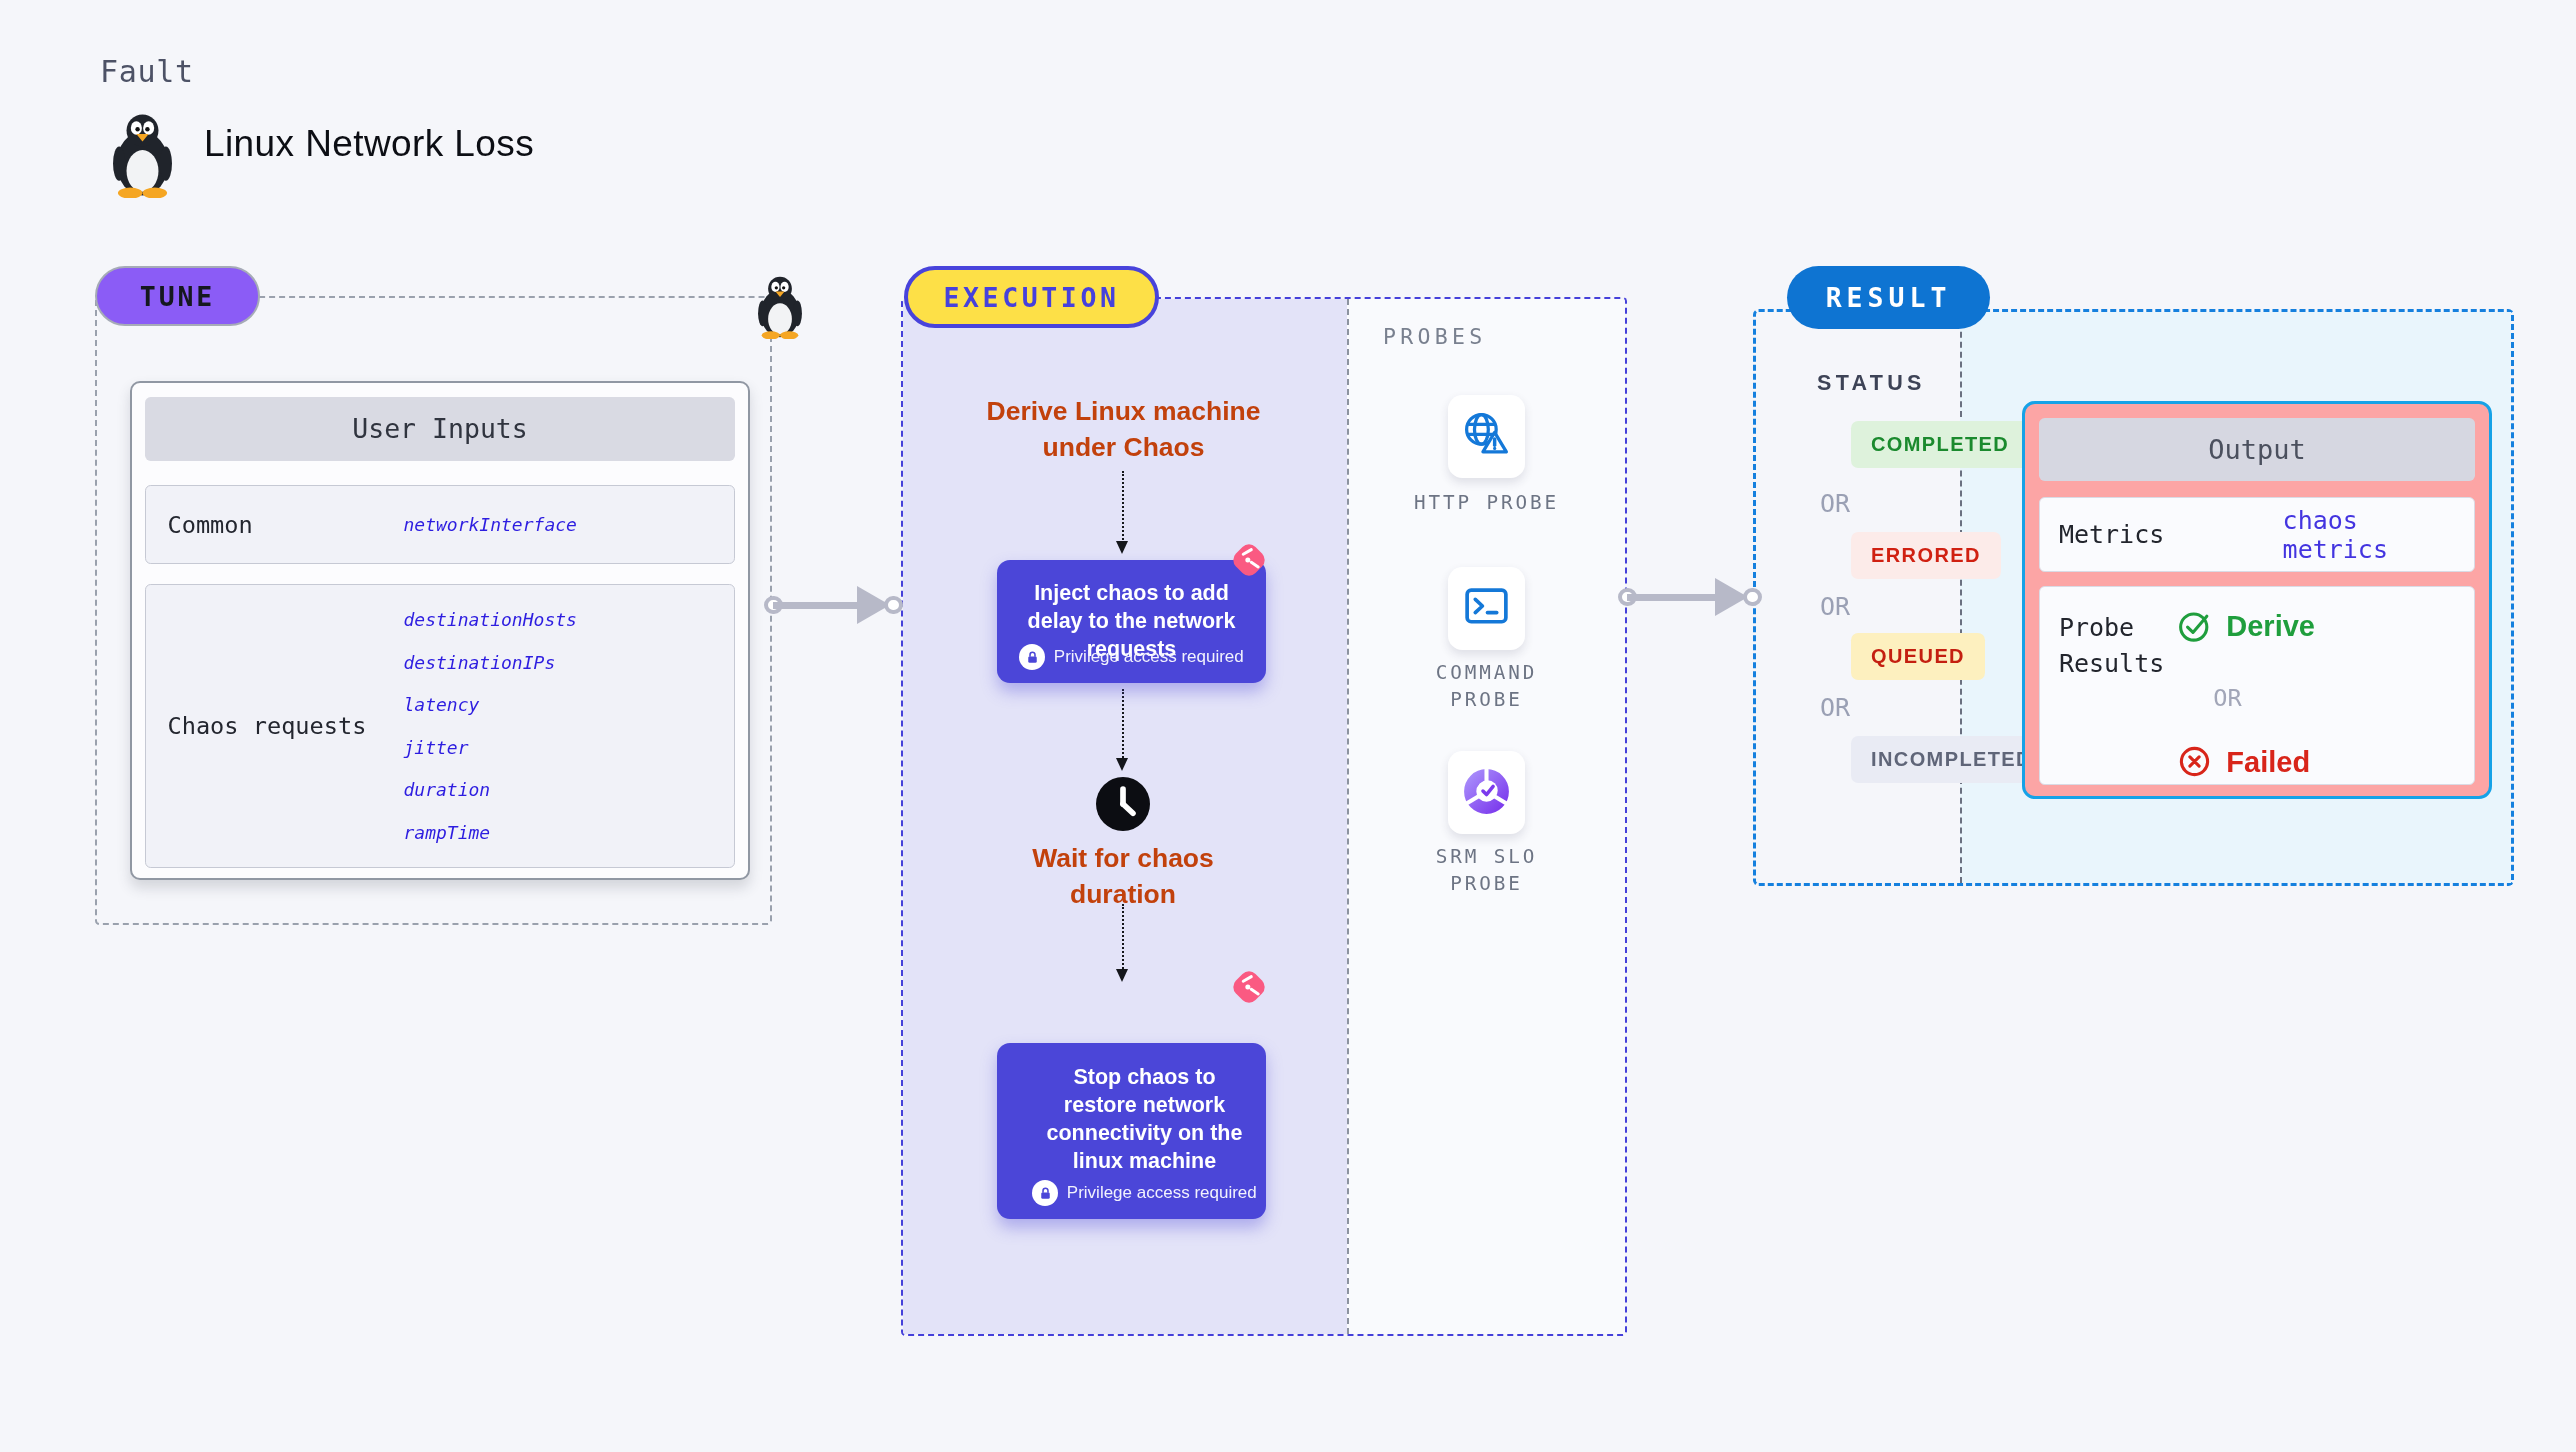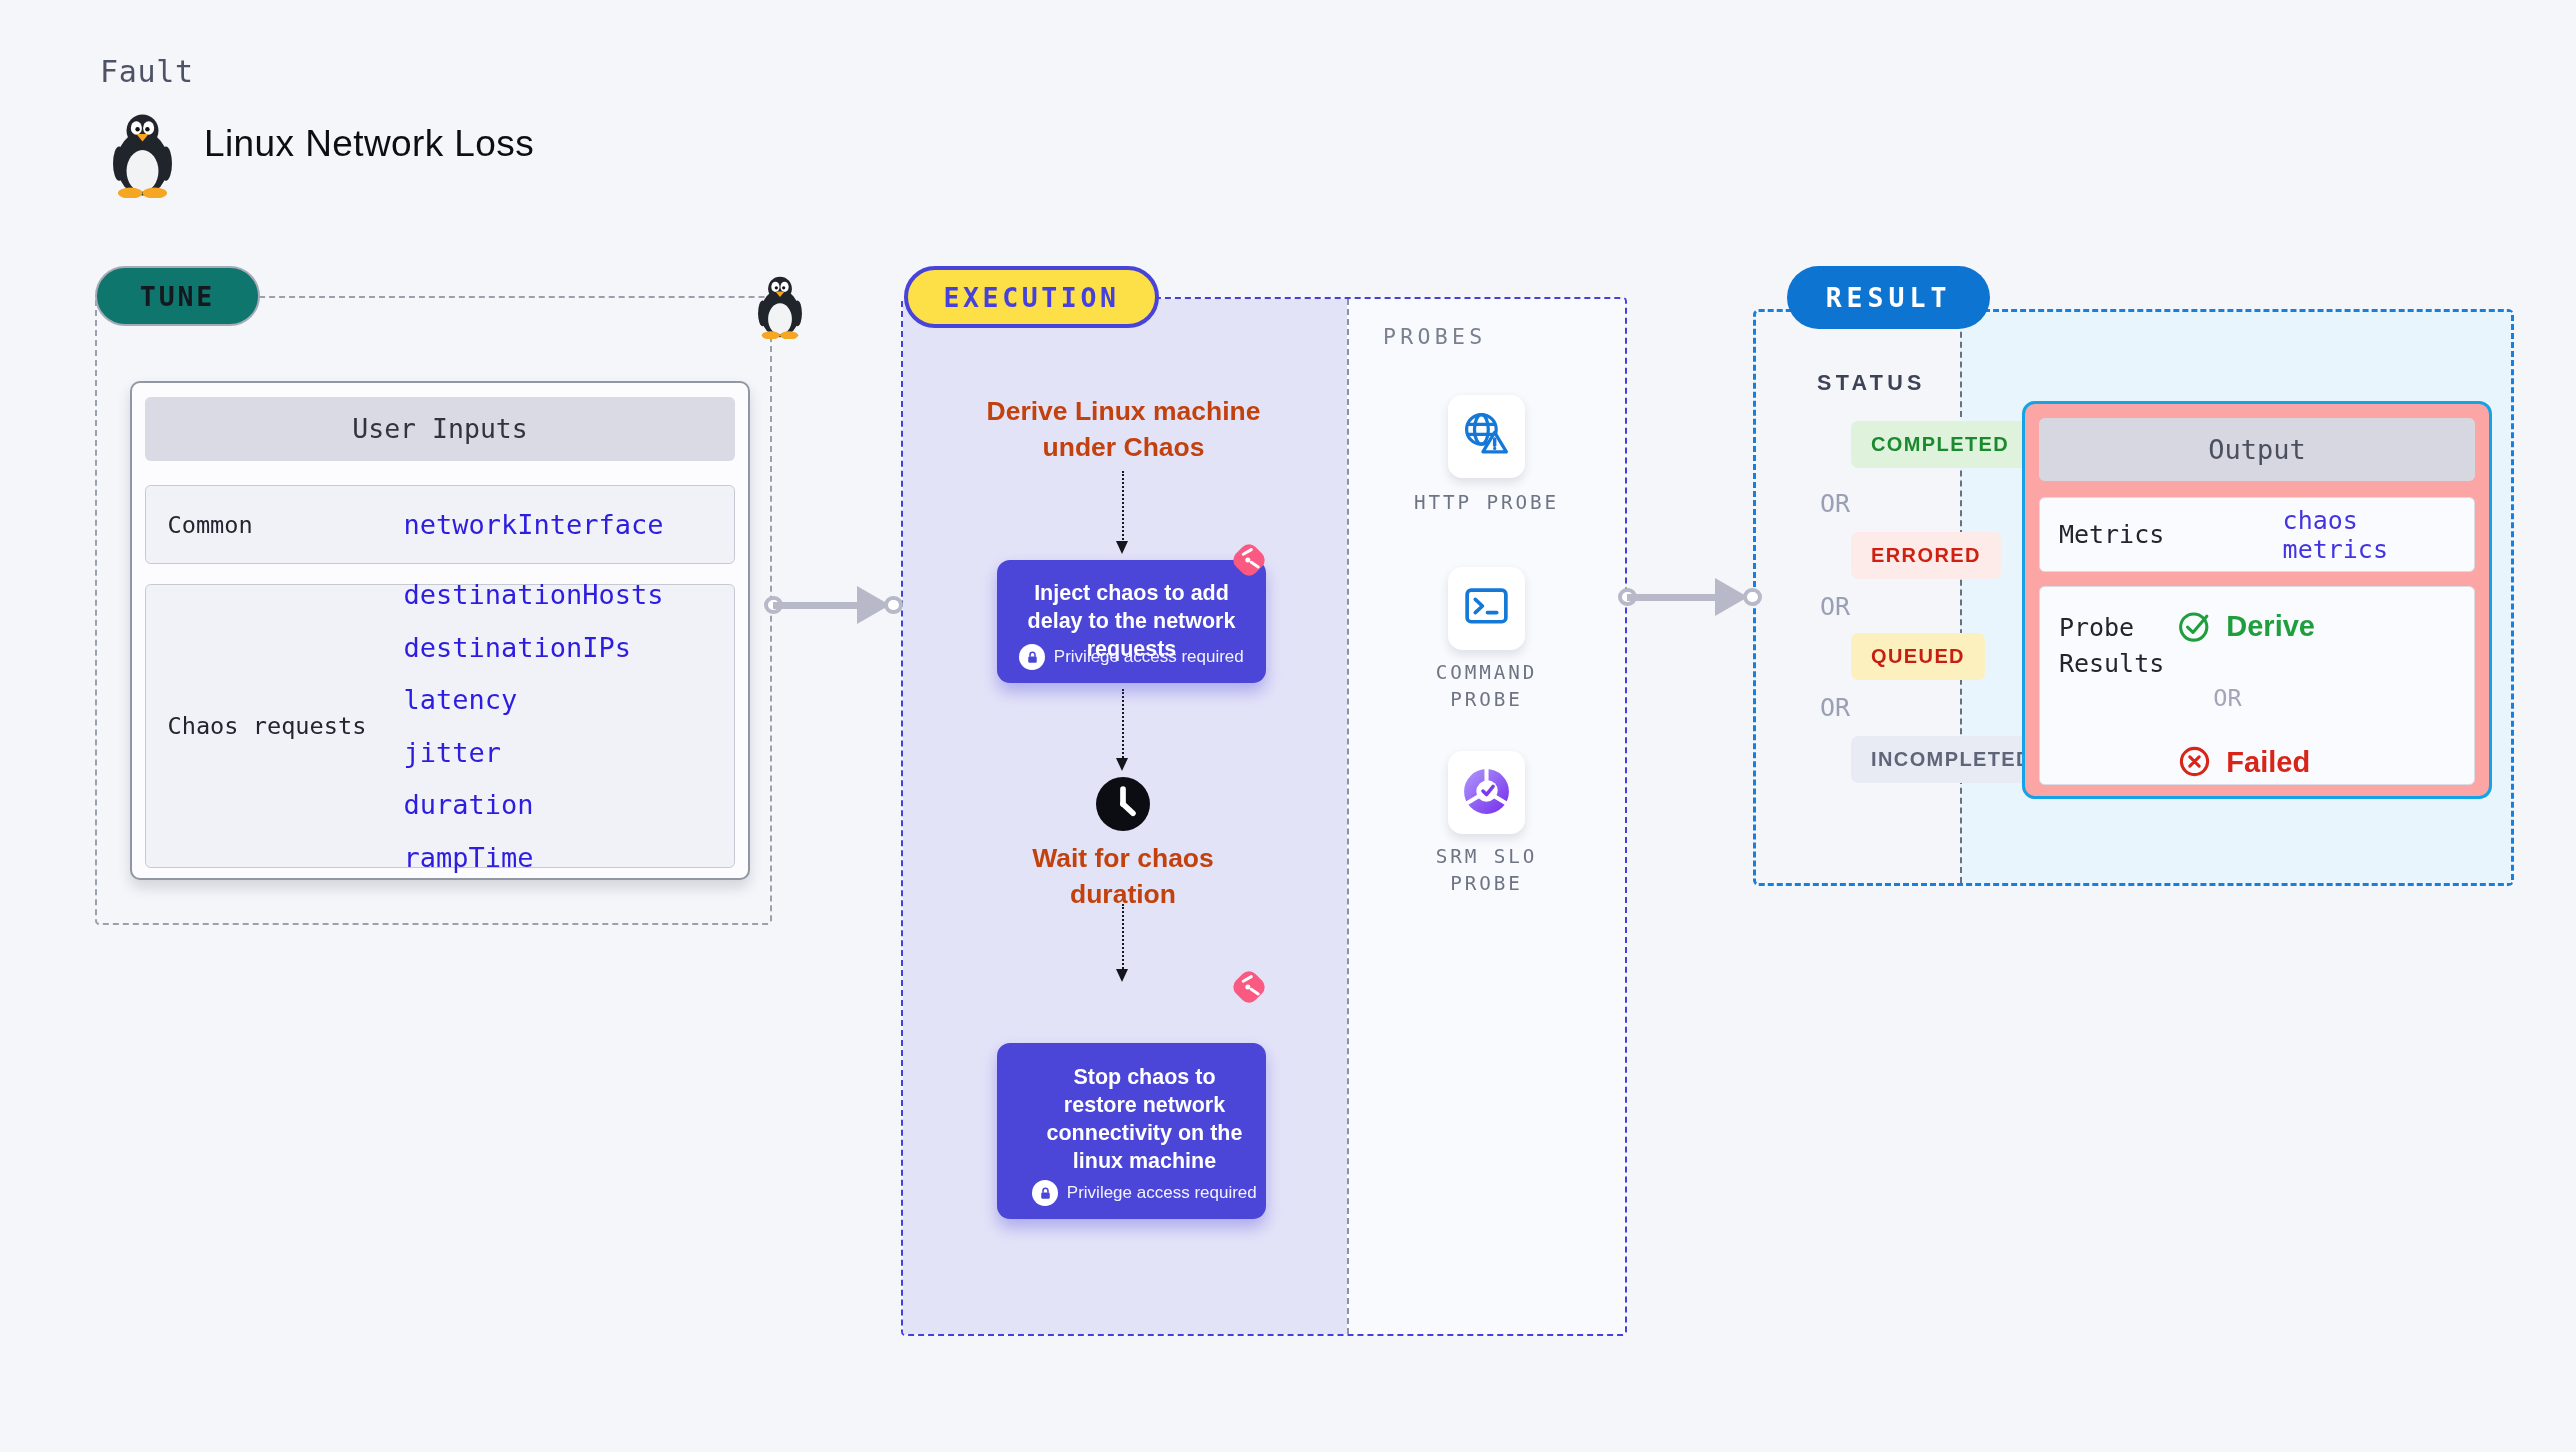--- a/index.html
+++ b/index.html
@@ -9,41 +9,41 @@
   .mono { font-family:"DejaVu Sans Mono", monospace; }
   .preline { white-space:pre-line; }
   .abs { position:absolute; }
 
   
   .eyebrow { left:100px; top:54px; font-size:30px; color:#4d5266; letter-spacing:0.7px; }
   .page-title { left:204px; top:123px; font-size:37px; font-weight:normal; color:#0c0e14; letter-spacing:0.4px; }
 
   
   .pill { display:flex; align-items:center; justify-content:center; border-radius:34px; font-weight:bold; z-index:5; }
-  .tune-pill { left:95px; top:266px; width:165px; height:60px; background:#0f766e; border:2.9px solid #a6abb7; color:#15181f; font-size:26.5px; letter-spacing:2.9px; }
+  .tune-pill { left:95px; top:266px; width:165px; height:60px; background:#8b5cf6; border:2.9px solid #a6abb7; color:#15181f; font-size:26.5px; letter-spacing:2.9px; }
   .exec-pill { left:904px; top:266px; width:255px; height:62px; background:#fde047; border:4.3px solid #4843db; color:#4641dc; font-size:26.5px; letter-spacing:3.6px; }
   .result-pill { left:1787px; top:266px; width:203px; height:63px; background:#0e74d2; color:#ffffff; font-size:26.5px; letter-spacing:5px; }
 
   
   .tune-box { left:95px; top:296px; width:677px; height:629px; border:2.9px dashed #9aa1ad; border-radius:4.3px; }
   .exec-box { left:901px; top:297px; width:726px; height:1039px; border:2.9px dashed #4540da; border-radius:4.3px; overflow:hidden; }
   .exec-fill { position:absolute; left:0; top:0; width:444px; height:100%; background:#e3e3f8; }
   .probes-fill { position:absolute; left:444px; top:0; right:0; height:100%; background:#f9fafd; border-left:2.1px dashed #8d93a0; }
   .result-box { left:1753px; top:309px; width:761px; height:577px; border:3.6px dashed #1580de; border-radius:5.7px; }
   .result-fill { position:absolute; left:204px; top:0; right:0; height:100%; background:#e9f5fc; border-left:2.1px dashed #6a7080; }
 
   
   .ui-card { left:130px; top:381px; width:620px; height:499px; background:#fcfcfe; border:2.1px solid #9097a3; border-radius:10px; box-shadow:0 7.2px 13px rgba(60,65,85,.18); z-index:2; }
   .ui-card-header { position:absolute; left:13px; top:13.6px; right:13px; height:64px; background:#d9dae3; border-radius:5.7px; display:flex; align-items:center; justify-content:center; font-size:26.5px; color:#30343f; }
   .ui-row { position:absolute; left:13px; right:13px; background:#f1f2f8; border:1.4px solid #c6c9d4; border-radius:5.7px; display:flex; align-items:center; padding-left:21.5px; }
   .ui-row-1 { top:102px; height:79px; }
   .ui-row-2 { top:201px; height:284px; }
   .ui-row-label { width:236px; font-size:23.6px; color:#23262f; }
   .ui-params { display:flex; flex-direction:column; justify-content:center; gap:21.5px; }
-  .ui-param { font-size:27px; color:#2d1de0; }
+  .ui-param { font-size:18px; color:#2d1de0;font-style:italic; }
 
   
   .harrow { z-index:4; }
   .harrow .dot { position:absolute; top:15.8px; width:18.6px; height:18.6px; border-radius:50%; background:#fff; border:4.3px solid #b7b9c8; }
   .harrow .line { position:absolute; top:21.5px; height:7.2px; background:#b7b9c8; }
   .harrow .tri { position:absolute; top:5.7px; width:0; height:0; border-top:19.3px solid transparent; border-bottom:19.3px solid transparent; border-left:33px solid #b7b9c8; }
 
   
   .varrow { width:0; border-left:2.9px dotted #14161b; z-index:1; }
   .varrow::after { content:''; position:absolute; left:-7.9px; bottom:-11.5px; border:6.4px solid transparent; border-top:13px solid #14161b; }

